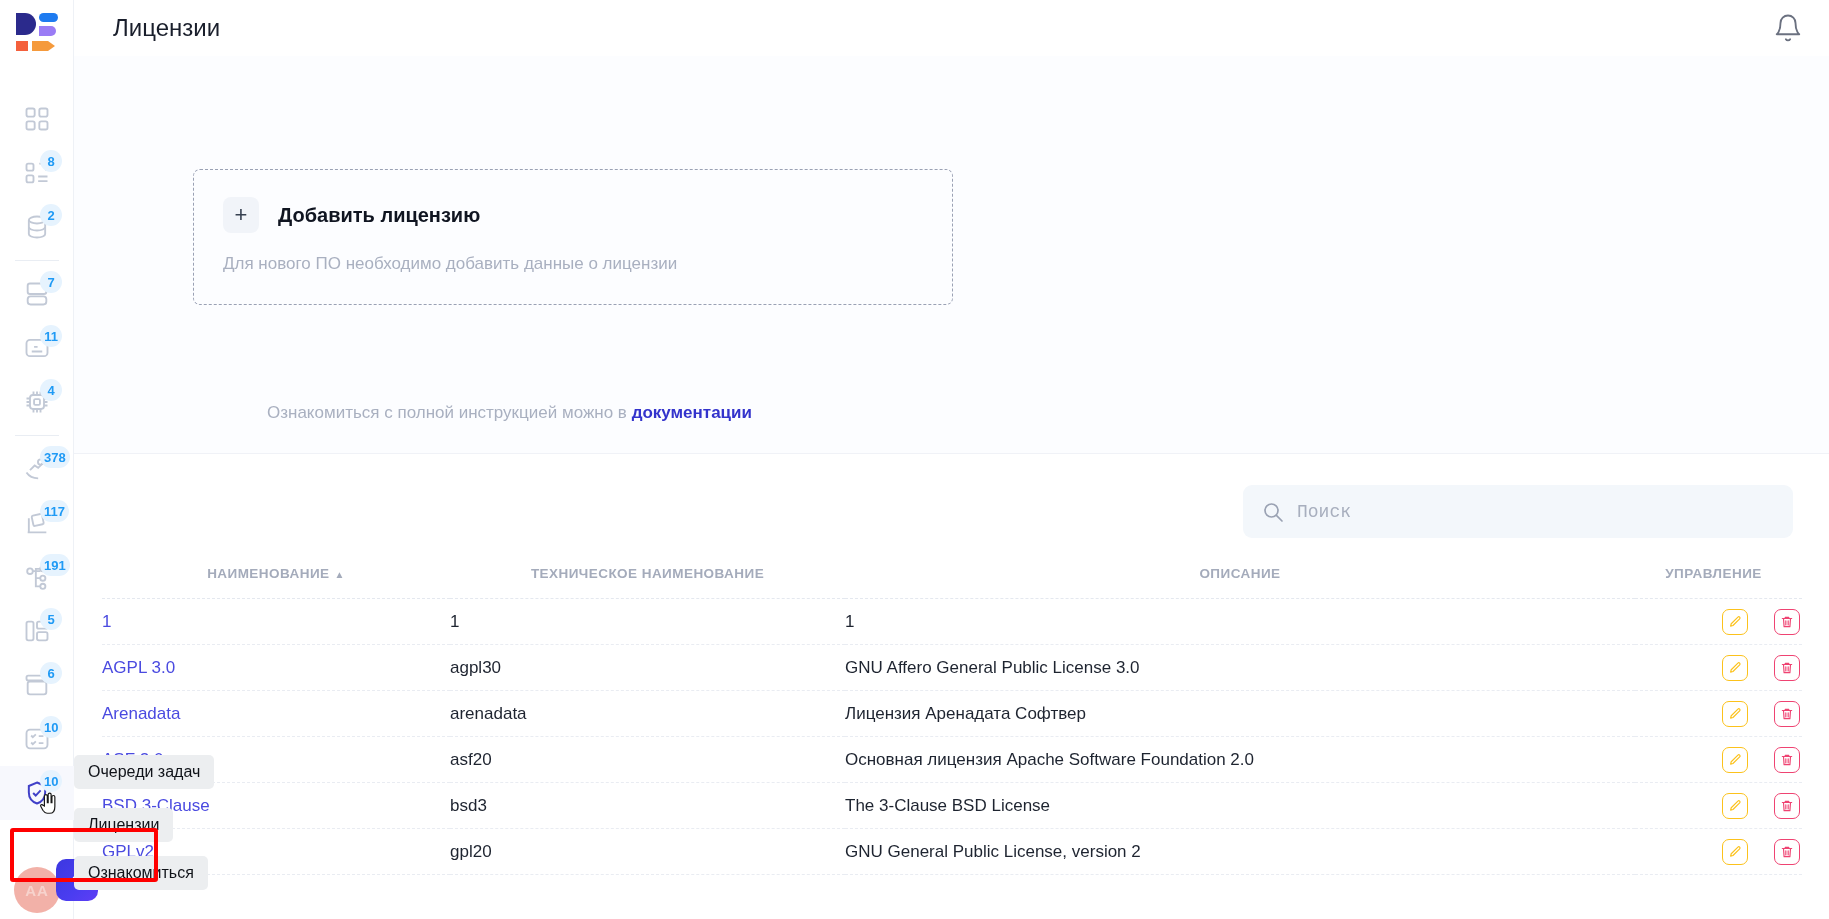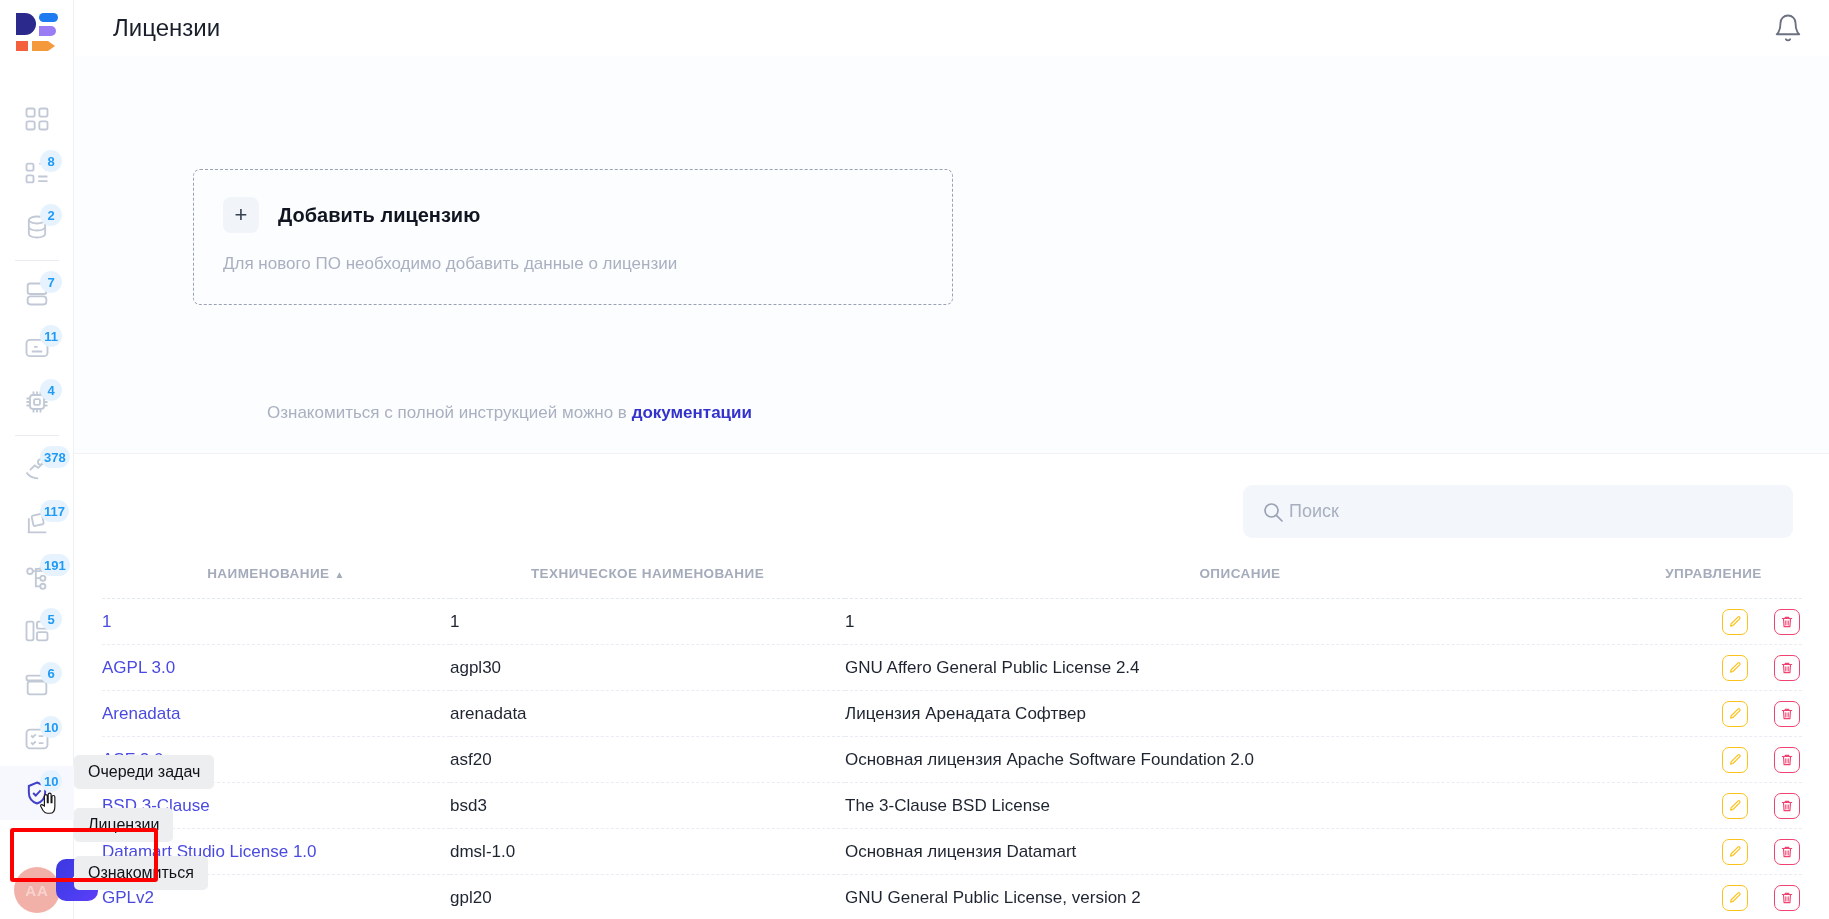--- a/index.html
+++ b/index.html
@@ -171,22 +171,22 @@
     background: #f3f7fb;
     border-radius: 9px;
     display: flex; align-items: center;
     padding: 0 18px;
     cursor: text;
   }
   .search-icon { width: 24px; height: 24px; color: #9aa2b3; flex: 0 0 auto; }
   .search-icon svg { width: 24px; height: 24px; display:block; }
   .search-input {
     border: none; outline: none; background: transparent;
-    margin-left: 4px;
-    font-family: Liberation Sans, sans-serif;
+    margin-left: 12px;
+    font-family: Liberation Mono, monospace;
     font-size: 18px; color: #2b3242; width: 100%;
   }
   .search-input::placeholder { color: #a8afbe; }
 
   table.lic { position: absolute; left: 28px; top: 111px; width: 1700px; border-collapse: collapse; }
   table.lic th {
     text-align: center;
     font-size: 13.5px; font-weight: bold; letter-spacing: 0.45px;
     color: #a4abbb;
     padding: 0 0 17px 0;
@@ -464,21 +464,21 @@
                 </svg>
               </span><span class="icon-btn del-btn">
                 <svg viewBox="0 0 24 24" fill="none" stroke="currentColor" stroke-width="2" stroke-linecap="round" stroke-linejoin="round">
                   <path d="M4 6h16M9 6V4h6v2M6 6l1 14h10l1-14M10 10v7M14 10v7"></path>
                 </svg>
               </span></td>
           </tr>
           <tr>
             <td class="name"><a href="#">AGPL 3.0</a></td>
             <td>agpl30</td>
-            <td>GNU Affero General Public License 2.4</td>
+            <td>GNU Affero General Public License 3.0</td>
             <td class="actions"><span class="icon-btn edit-btn">
                 <svg viewBox="0 0 24 24" fill="none" stroke="currentColor" stroke-width="2" stroke-linecap="round" stroke-linejoin="round">
                   <path d="M17 3.5a2.1 2.1 0 0 1 3 3L8.5 18l-4 1 1-4z"></path>
                 </svg>
               </span><span class="icon-btn del-btn">
                 <svg viewBox="0 0 24 24" fill="none" stroke="currentColor" stroke-width="2" stroke-linecap="round" stroke-linejoin="round">
                   <path d="M4 6h16M9 6V4h6v2M6 6l1 14h10l1-14M10 10v7M14 10v7"></path>
                 </svg>
               </span></td>
           </tr>
@@ -518,34 +518,20 @@
                 <svg viewBox="0 0 24 24" fill="none" stroke="currentColor" stroke-width="2" stroke-linecap="round" stroke-linejoin="round">
                   <path d="M17 3.5a2.1 2.1 0 0 1 3 3L8.5 18l-4 1 1-4z"></path>
                 </svg>
               </span><span class="icon-btn del-btn">
                 <svg viewBox="0 0 24 24" fill="none" stroke="currentColor" stroke-width="2" stroke-linecap="round" stroke-linejoin="round">
                   <path d="M4 6h16M9 6V4h6v2M6 6l1 14h10l1-14M10 10v7M14 10v7"></path>
                 </svg>
               </span></td>
           </tr>
           <tr>
-            <td class="name"><a href="#">Datamart Studio License 1.0</a></td>
-            <td>dmsl-1.0</td>
-            <td>Основная лицензия Datamart</td>
-            <td class="actions"><span class="icon-btn edit-btn">
-                <svg viewBox="0 0 24 24" fill="none" stroke="currentColor" stroke-width="2" stroke-linecap="round" stroke-linejoin="round">
-                  <path d="M17 3.5a2.1 2.1 0 0 1 3 3L8.5 18l-4 1 1-4z"></path>
-                </svg>
-              </span><span class="icon-btn del-btn">
-                <svg viewBox="0 0 24 24" fill="none" stroke="currentColor" stroke-width="2" stroke-linecap="round" stroke-linejoin="round">
-                  <path d="M4 6h16M9 6V4h6v2M6 6l1 14h10l1-14M10 10v7M14 10v7"></path>
-                </svg>
-              </span></td>
-          </tr>
-          <tr>
             <td class="name"><a href="#">GPLv2</a></td>
             <td>gpl20</td>
             <td>GNU General Public License, version 2</td>
             <td class="actions"><span class="icon-btn edit-btn">
                 <svg viewBox="0 0 24 24" fill="none" stroke="currentColor" stroke-width="2" stroke-linecap="round" stroke-linejoin="round">
                   <path d="M17 3.5a2.1 2.1 0 0 1 3 3L8.5 18l-4 1 1-4z"></path>
                 </svg>
               </span><span class="icon-btn del-btn">
                 <svg viewBox="0 0 24 24" fill="none" stroke="currentColor" stroke-width="2" stroke-linecap="round" stroke-linejoin="round">
                   <path d="M4 6h16M9 6V4h6v2M6 6l1 14h10l1-14M10 10v7M14 10v7"></path>

